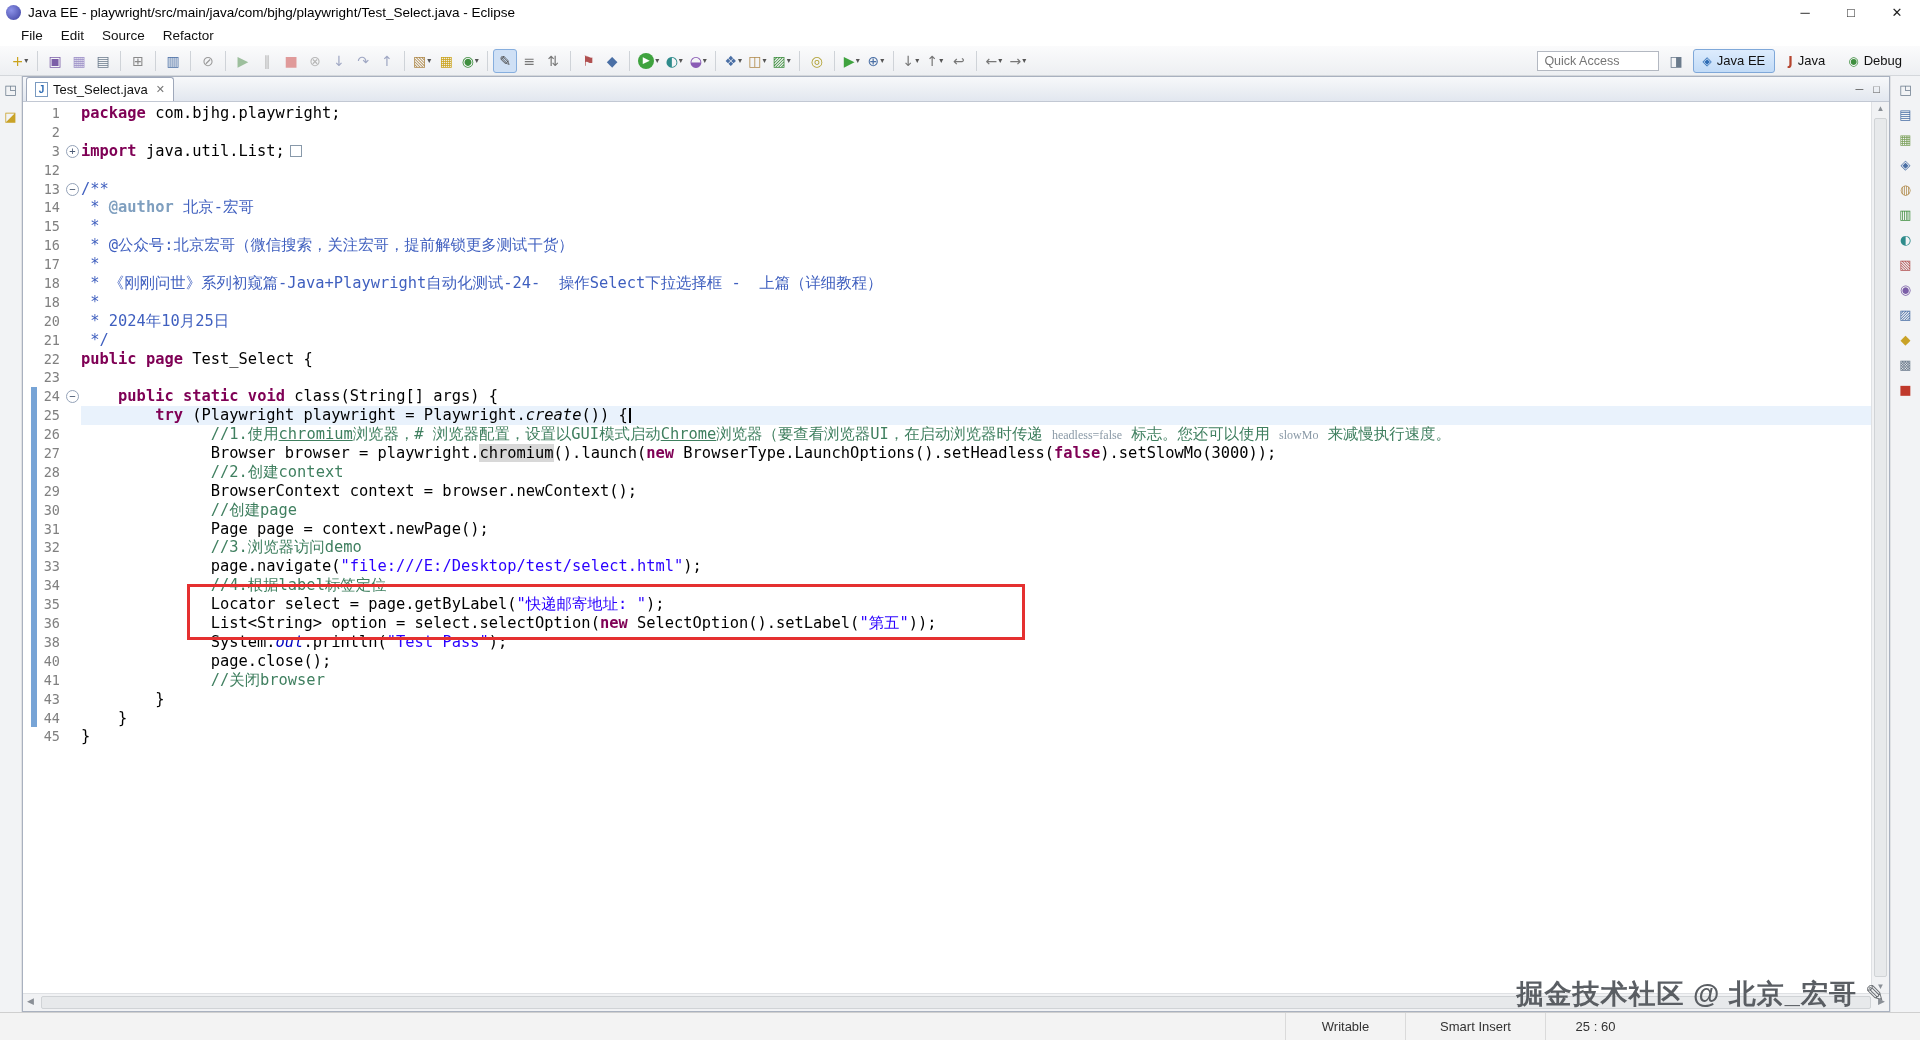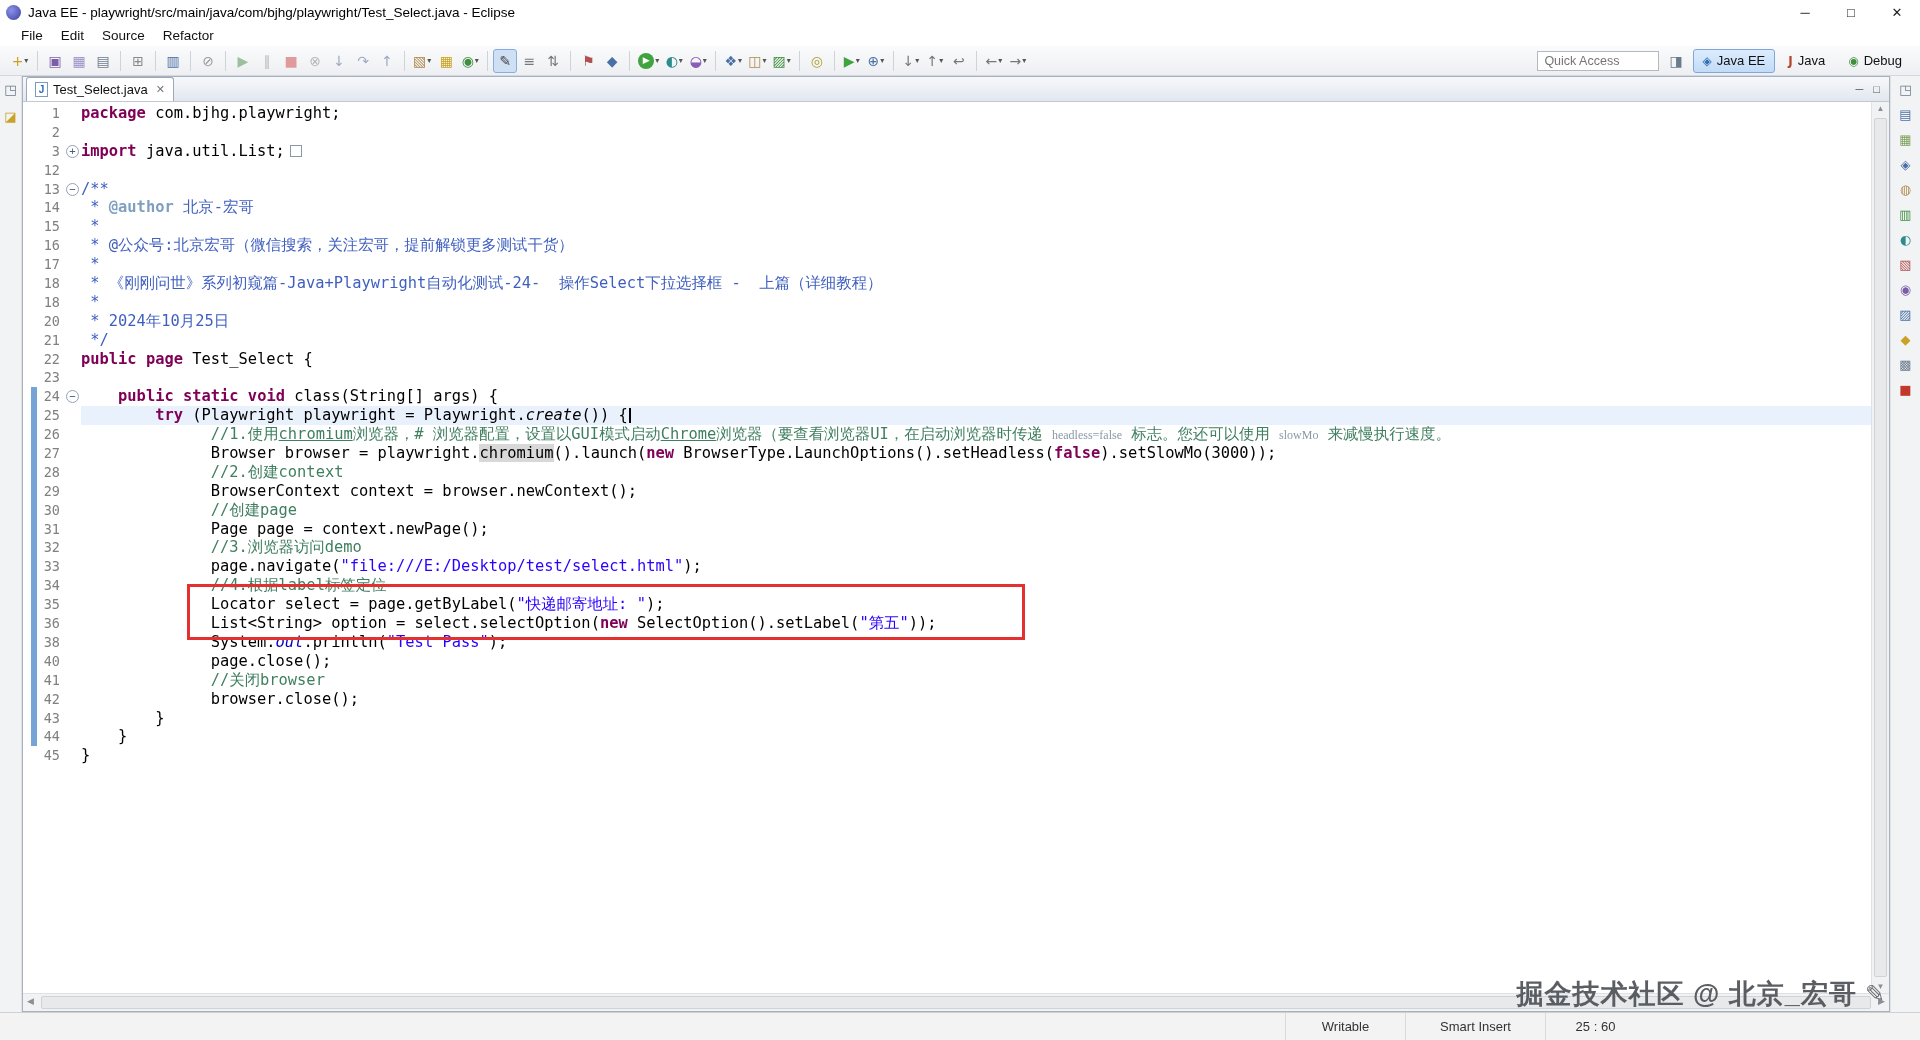--- a/index.html
+++ b/index.html
@@ -557,27 +557,20 @@
         <div class="code-line">
           <div class="ann"></div>
           <div class="chg changed"></div>
           <div class="lnum">41</div>
           <div class="fold"></div>
           <div class="code-text"><span class="tk-com">              //关闭browser</span></div>
         </div>
         <div class="code-line">
           <div class="ann"></div>
           <div class="chg changed"></div>
-          <div class="lnum">42</div>
-          <div class="fold"></div>
-          <div class="code-text"><span class="tk-pl">              browser.close();</span></div>
-        </div>
-        <div class="code-line">
-          <div class="ann"></div>
-          <div class="chg changed"></div>
           <div class="lnum">43</div>
           <div class="fold"></div>
           <div class="code-text"><span class="tk-pl">        }</span></div>
         </div>
         <div class="code-line">
           <div class="ann"></div>
           <div class="chg changed"></div>
           <div class="lnum">44</div>
           <div class="fold"></div>
           <div class="code-text"><span class="tk-pl">    }</span></div>

